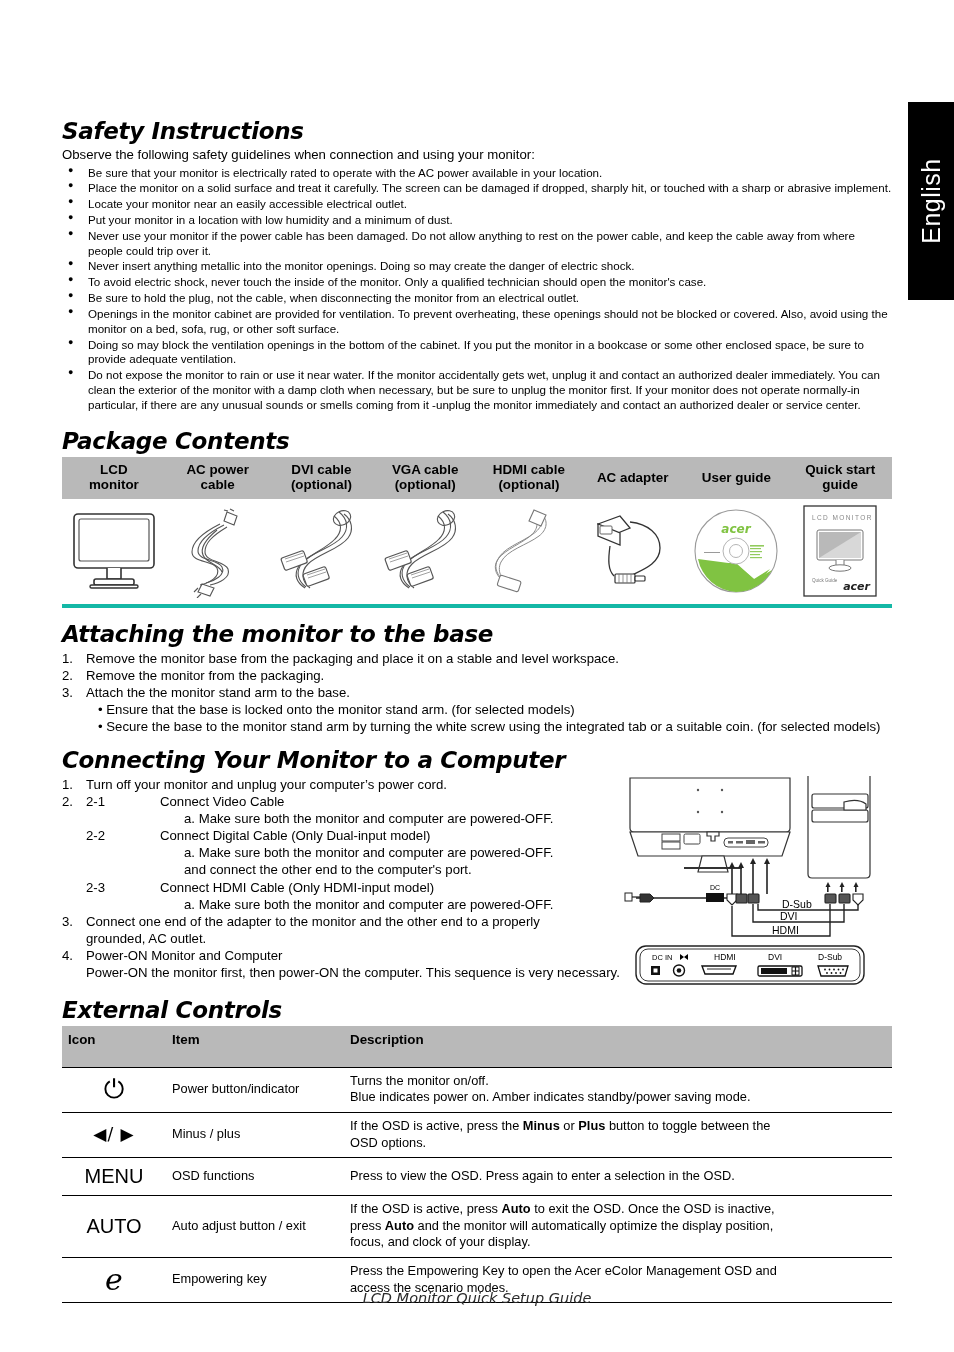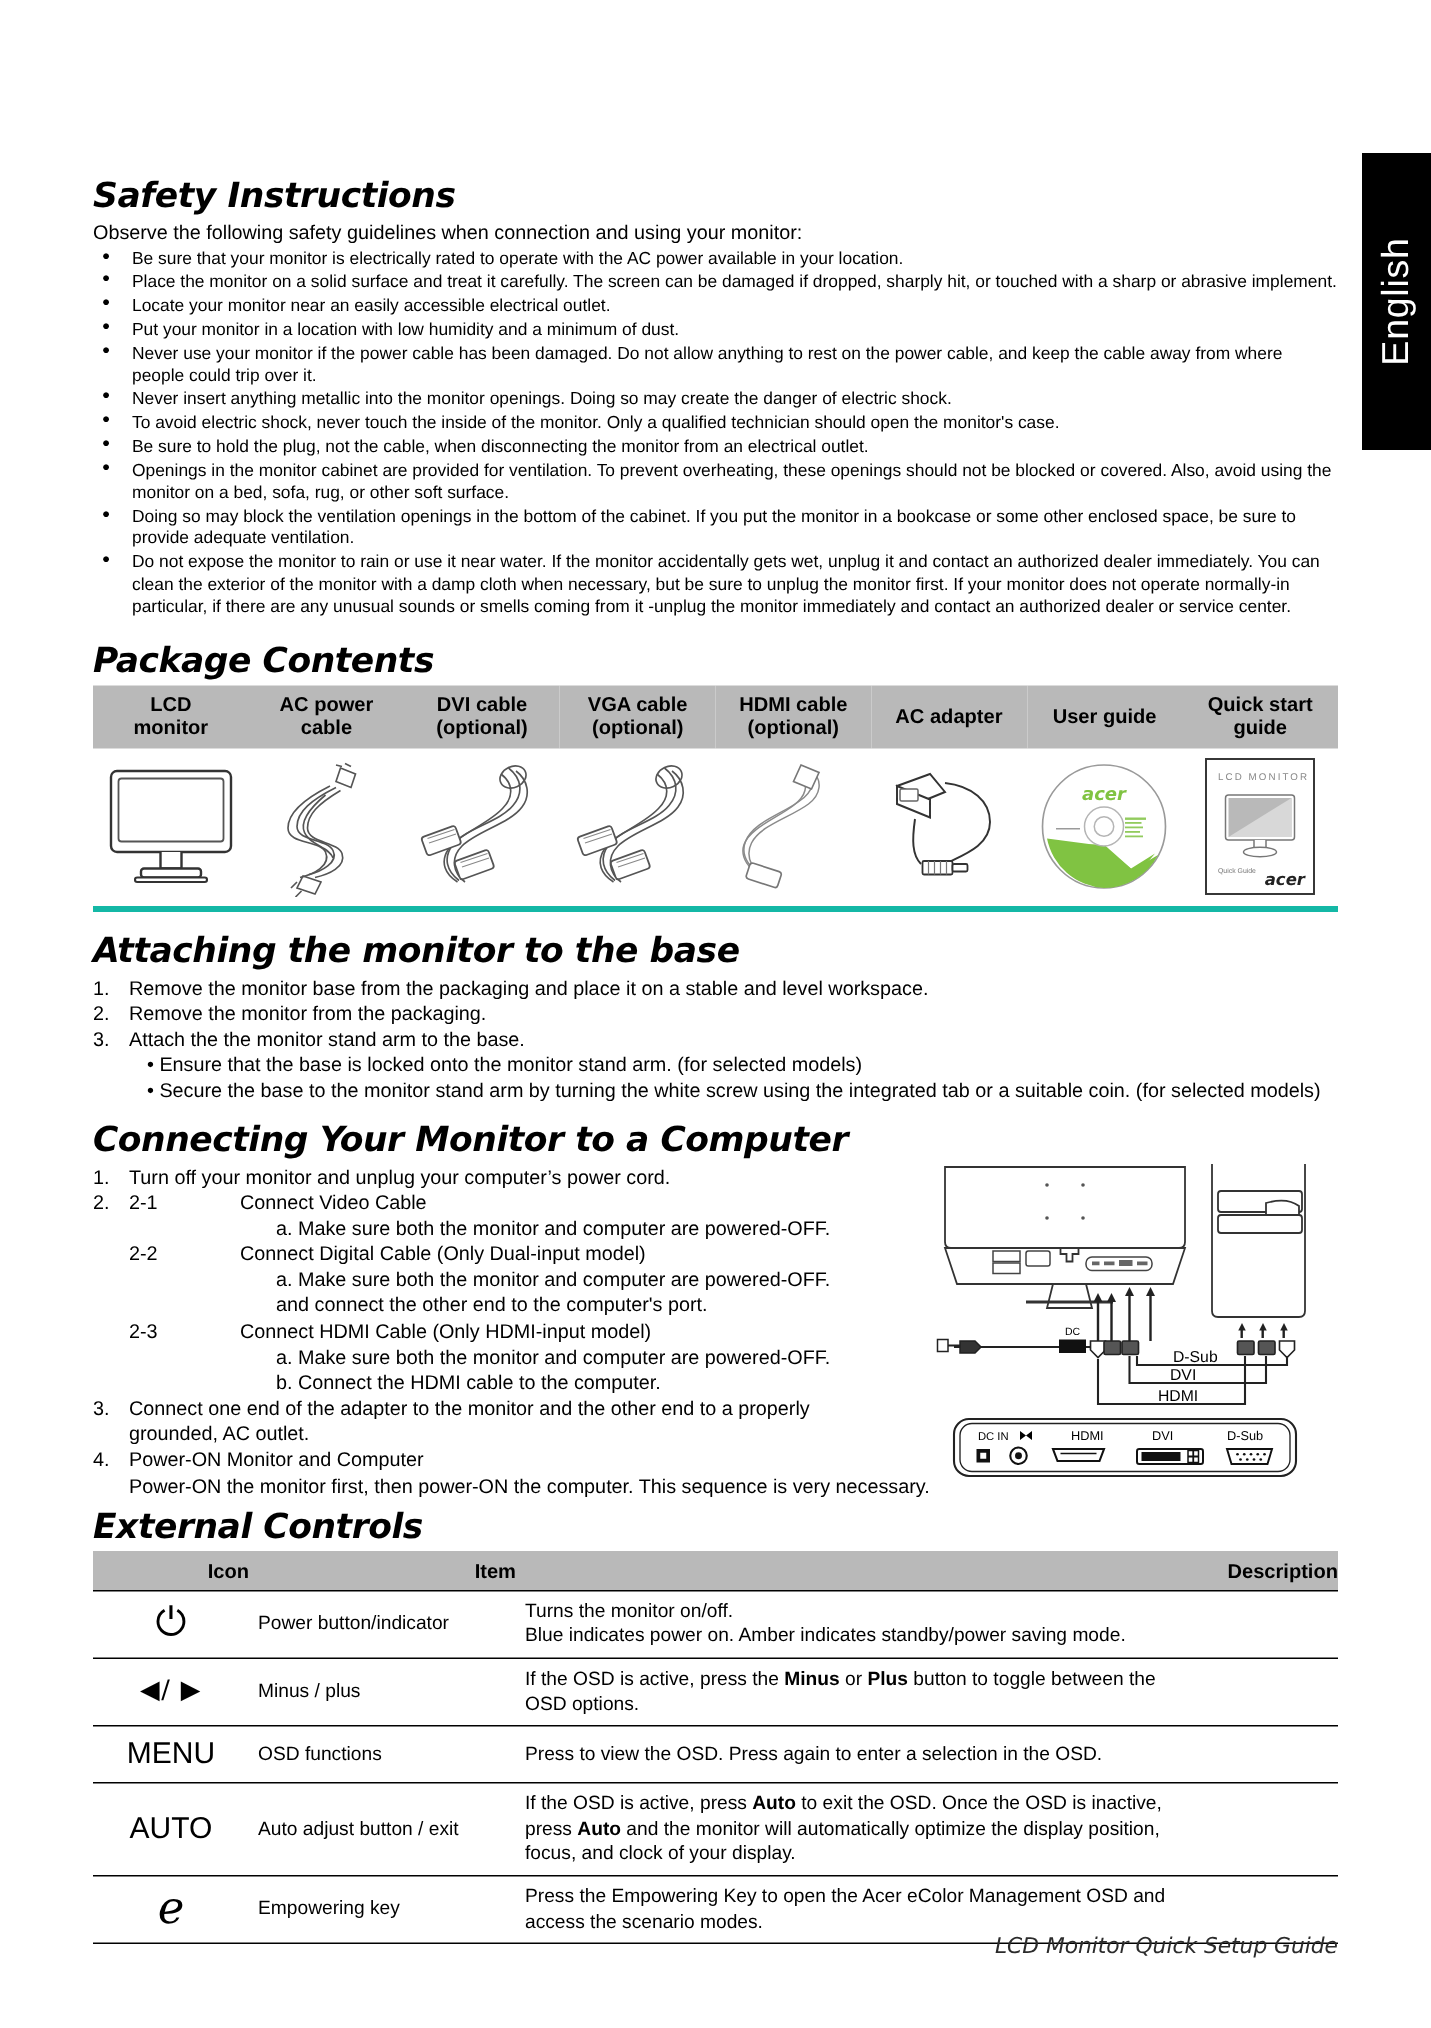--- a/index.html
+++ b/index.html
@@ -95,22 +95,22 @@
   .lvl1 { padding-left: 24px; }
   .lvl2 { padding-left: 98px; }
   .lvl3 { padding-left: 122px; }
 
   
   table.ext { border-collapse: collapse; width: 830px; table-layout: fixed; }
   table.ext th {
     background: #b9b9b9;
     font-size: 13.4px;
     font-weight: bold;
-    text-align: right;
-    padding: 6px 0 5px 6px;
+    text-align: left;
+    padding: 6px 0 20px 6px;
     border: none;
   }
   table.ext td {
     border-top: 1px solid #000;
     padding: 5px 6px 6px 6px;
     font-size: 12.8px;
     vertical-align: middle;
     line-height: 1.3;
   }
   table.ext tr.last td { border-bottom: 1px solid #000; }
@@ -119,21 +119,21 @@
   .ic-power { font-size: 26px; font-family: "DejaVu Sans", sans-serif; line-height:1; }
   .ic-arrows { font-size: 17px; font-family:"DejaVu Sans", sans-serif; letter-spacing:1px; }
   .ic-menu { font-size: 20px; letter-spacing: 0px; font-family:"Liberation Sans", sans-serif;}
   .ic-auto { font-size: 20px; letter-spacing: 0px; font-family:"Liberation Sans", sans-serif;}
   .ic-e { font-size: 30px; font-style: italic; font-family: "DejaVu Serif", serif; line-height:1; }
   b.kw { font-weight: bold; }
 
   .footer {
     position: absolute;
     left: 62px; top: 1290px; width: 830px;
-    text-align: right;
+    text-align: center;
     font-style: italic;
     font-size: 14.5px;
     color: #2b2b2b;
     font-family: "DejaVu Sans", sans-serif;
   }
   svg { display:block; }
   .svg-center { display:flex; align-items:center; justify-content:center; }
 </style>
 </head>
 <body>
@@ -352,21 +352,20 @@
     <div class="conn-row">
       <div class="conn-left" id="conn-lines">
           <div class="cl-item lvl1"><span class="cl-n">1.</span><span>Turn off your monitor and unplug your computer’s power cord.</span></div>
           <div class="cl-item lvl2"><span class="cl-n">2.</span><span class="cl-sub">2-1</span><span>Connect Video Cable</span></div>
           <div class="cl-item lvl3"><span>a. Make sure both the monitor and computer are powered-OFF.</span></div>
           <div class="cl-item lvl2"><span class="cl-sub">2-2</span><span>Connect Digital Cable (Only Dual-input model)</span></div>
           <div class="cl-item lvl3"><span>a. Make sure both the monitor and computer are powered-OFF.</span></div>
           <div class="cl-item lvl3"><span>and connect the other end to the computer's port.</span></div>
           <div class="cl-item lvl2"><span class="cl-sub">2-3</span><span>Connect HDMI Cable (Only HDMI-input model)</span></div>
           <div class="cl-item lvl3"><span>a. Make sure both the monitor and computer are powered-OFF.</span></div>
-          <div class="cl-item lvl3"><span>b. Connect the HDMI cable to the computer.</span></div>
           <div class="cl-item lvl1"><span class="cl-n">3.</span><span>Connect one end of the adapter to the monitor and the other end to a properly</span></div>
           <div class="cl-item lvl1"><span>grounded, AC outlet.</span></div>
           <div class="cl-item lvl1"><span class="cl-n">4.</span><span>Power-ON Monitor and Computer</span></div>
           <div class="cl-item lvl1"><span>Power-ON the monitor first, then power-ON the computer. This sequence is very necessary.</span></div>
         </div>
       <div class="conn-right">
         <svg width="270" height="215" viewBox="0 0 270 215">
 
           <g fill="#fff" stroke="#333" stroke-width="1.2">
             <path d="M8 2 L168 2 L168 52 Q168 56 164 56 L12 56 Q8 56 8 52 Z"></path>

